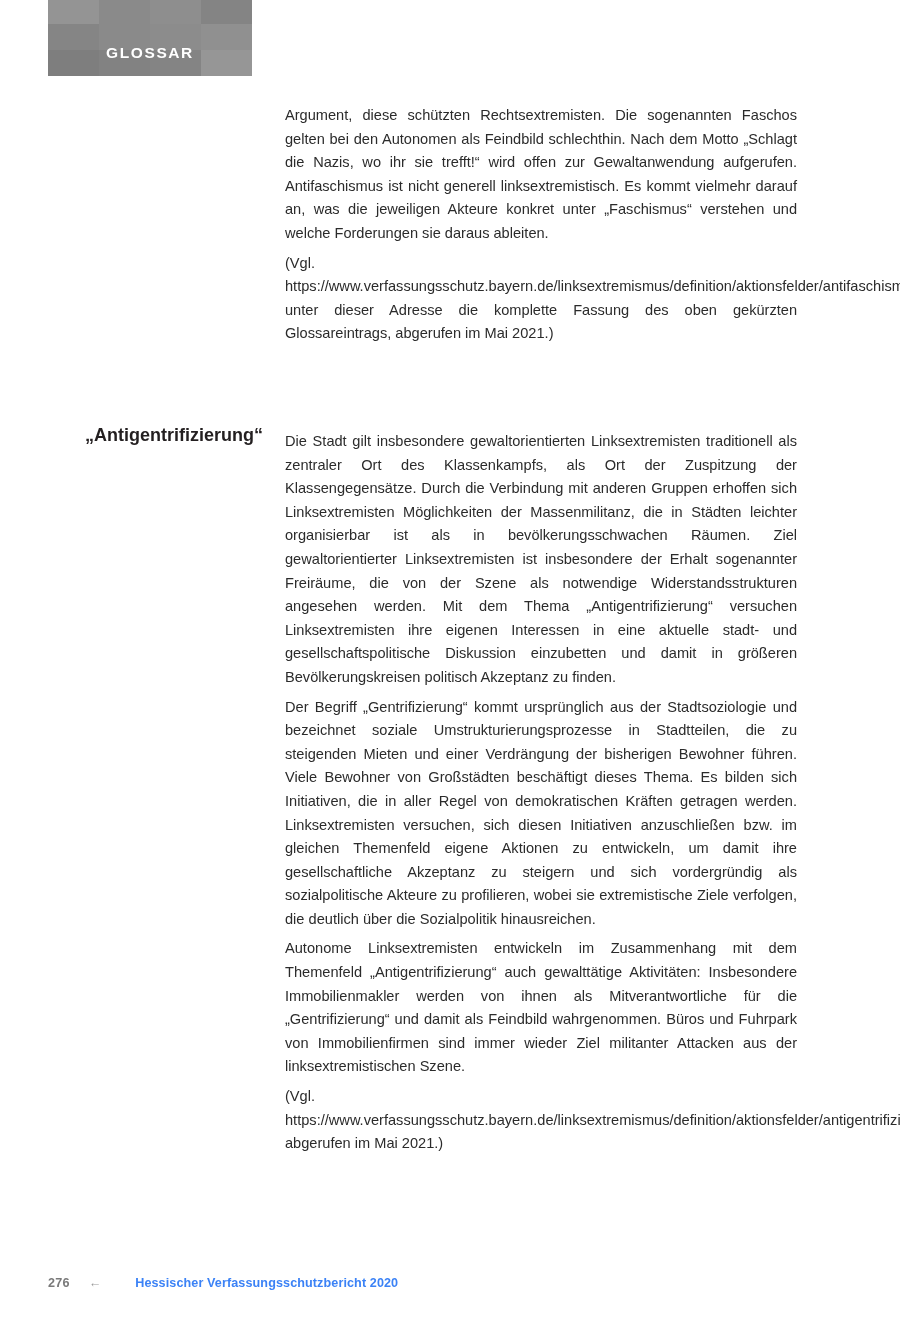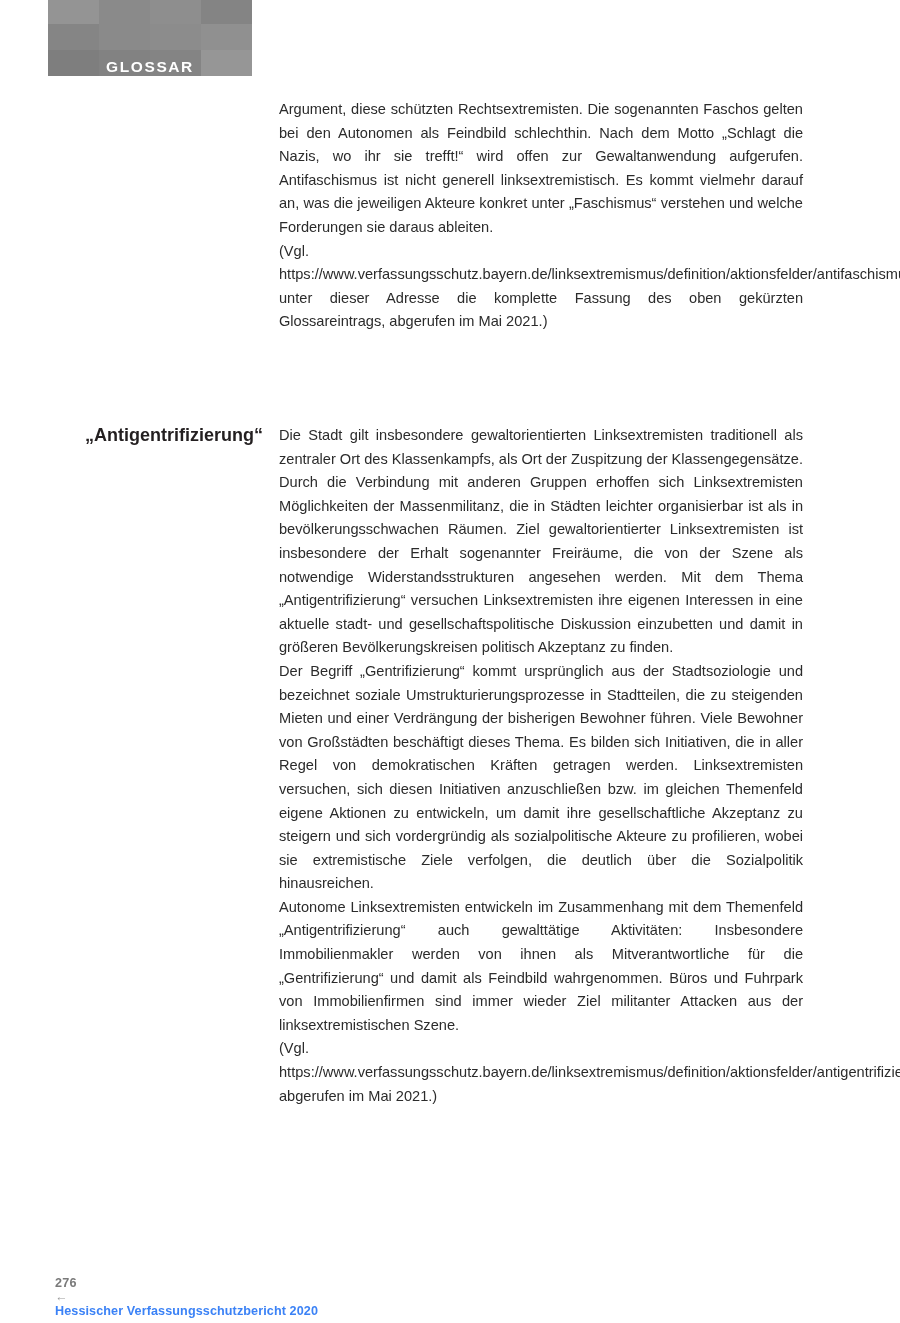--- a/index.html
+++ b/index.html
@@ -33,20 +33,21 @@
   }
   #glossar-header .header-label {
     position: absolute;
     left: 0;
     top: 0;
     width: 204px;
     height: 76px;
     display: flex;
     align-items: flex-end;
     justify-content: center;
+    padding-bottom: 14px;
     box-sizing: border-box;
     color: #ffffff;
     font-weight: bold;
     font-size: 15.5px;
     letter-spacing: 1.6px;
     pointer-events: none;
   }
 
   
   #page-body {
@@ -78,38 +79,37 @@
     position: absolute;
     left: 279px;
     width: 524px;
   }
 
   .para {
     font-size: 14.6px;
     line-height: 23.6px;
     color: #2b2b2b;
     text-align: justify;
-    margin: 0;
+    margin: 6px;
     -webkit-hyphens: none;
     hyphens: none;
     word-spacing: normal;
   }
   .para + .para {
     margin-top: 0;
   }
 
   
   #page-footer {
     position: absolute;
     left: 48px;
     top: 1276px;
     display: flex;
     align-items: baseline;
-    gap: 0;
-    flex-direction: column;
+    gap: 12px;
   }
   #page-footer .pagenum {
     font-size: 12.6px;
     font-weight: bold;
     color: #7a7a7a;
     letter-spacing: 0.2px;
   }
   #page-footer .arrow {
     font-size: 12.6px;
     color: #9a9a9a;

